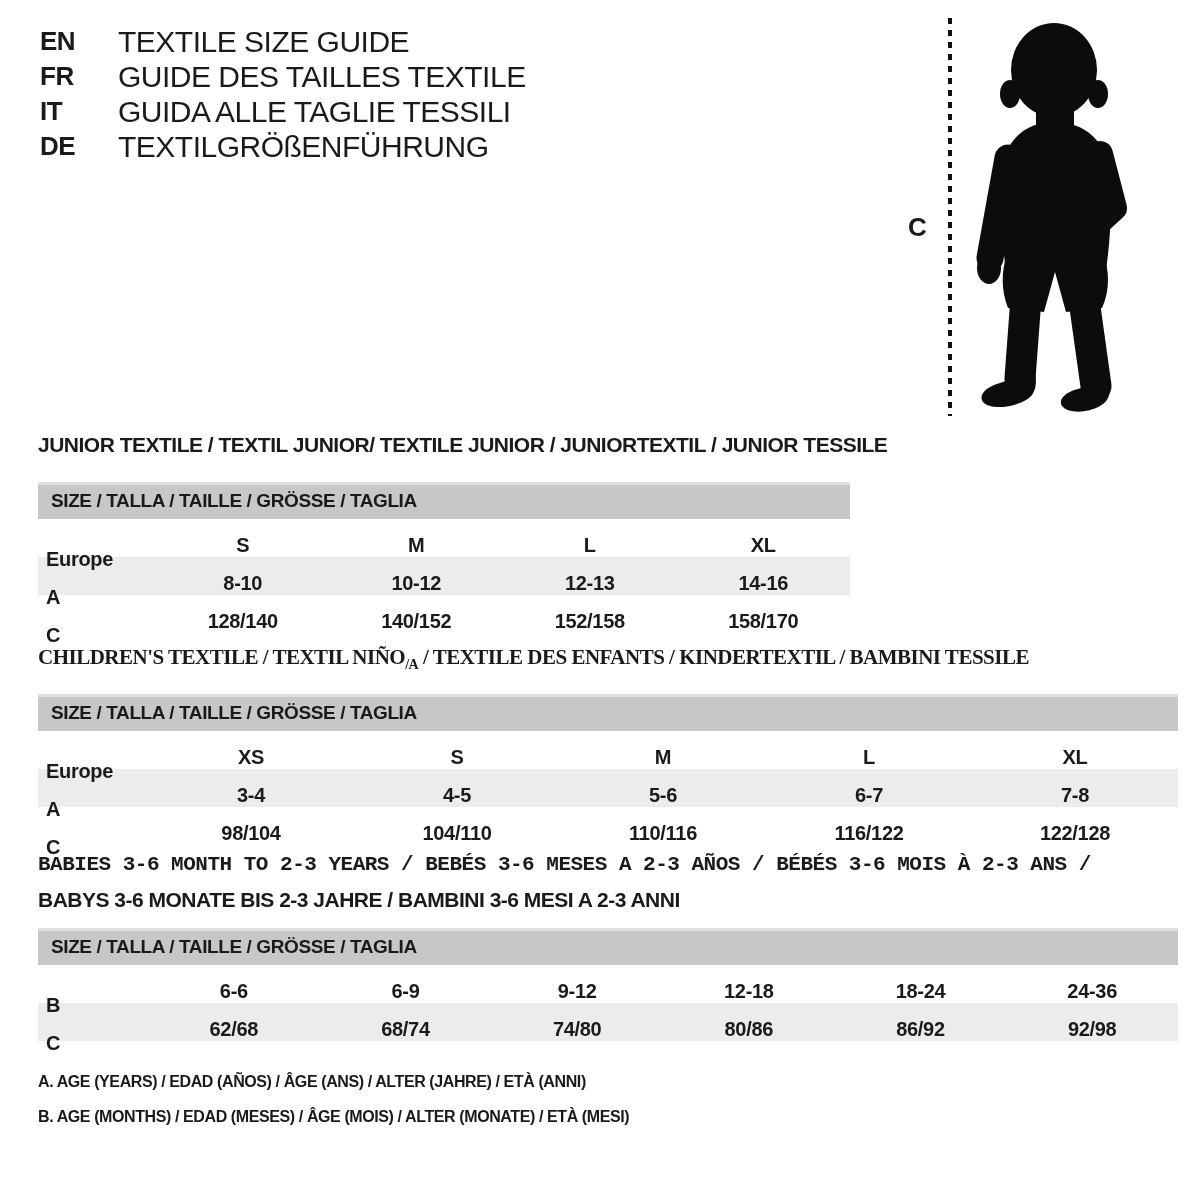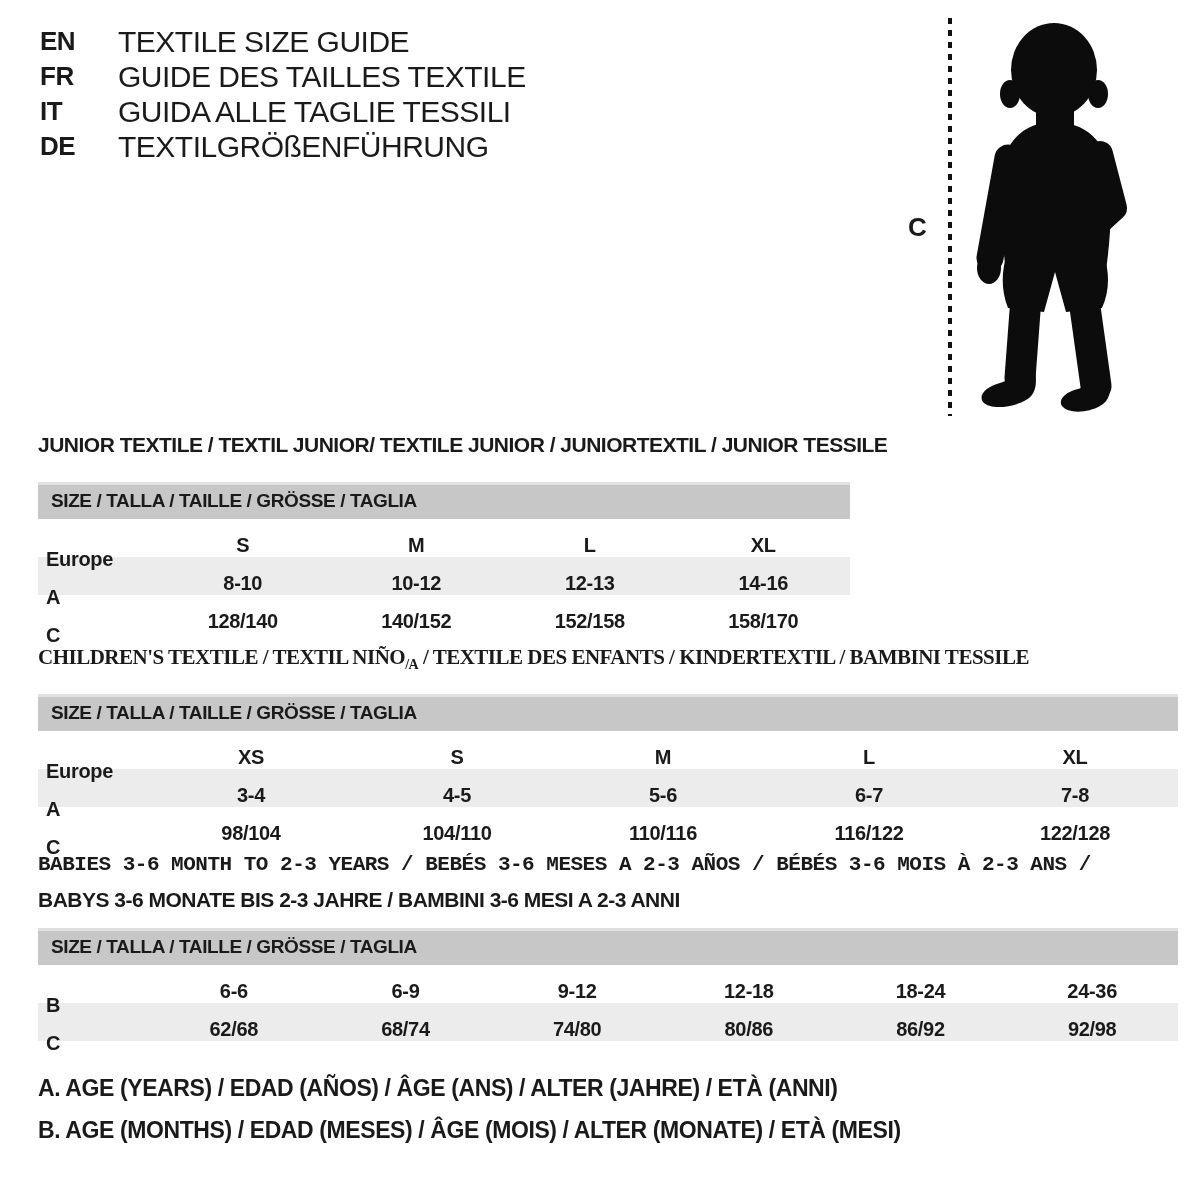--- a/index.html
+++ b/index.html
@@ -43,21 +43,21 @@
   .grid-row { display:grid; align-items:center; height:38px; font-size:20px; font-weight:bold; letter-spacing:-0.3px; }
   .t1 .grid-row { grid-template-columns:118px repeat(4,1fr); }
   .t2 .grid-row { grid-template-columns:110px repeat(5,1fr); }
   .t3 .grid-row { grid-template-columns:110px repeat(6,1fr); }
   .grid-row .lbl { text-align:left; padding-left:8px;margin-top:29px; }
   .grid-row .val { text-align:center; }
   .shaded { background:#ececec; }
 
   
   .legend { position:absolute; left:38px; top:1064px; }
-  .legend-line { height:35px; display:flex; align-items:center; font-size:23px; font-weight:bold; letter-spacing:-0.4px; white-space:nowrap;margin-top:7px; }
+  .legend-line { height:35px; display:flex; align-items:center; font-size:16px; font-weight:bold; letter-spacing:-0.4px; white-space:nowrap; }
 </style>
 </head>
 <body>
 
 <div id="canvas">
 
   <div class="lang-list">
     <div class="lang-row">
       <span class="lang-code">EN</span>
       <span class="lang-label">TEXTILE SIZE GUIDE</span>

